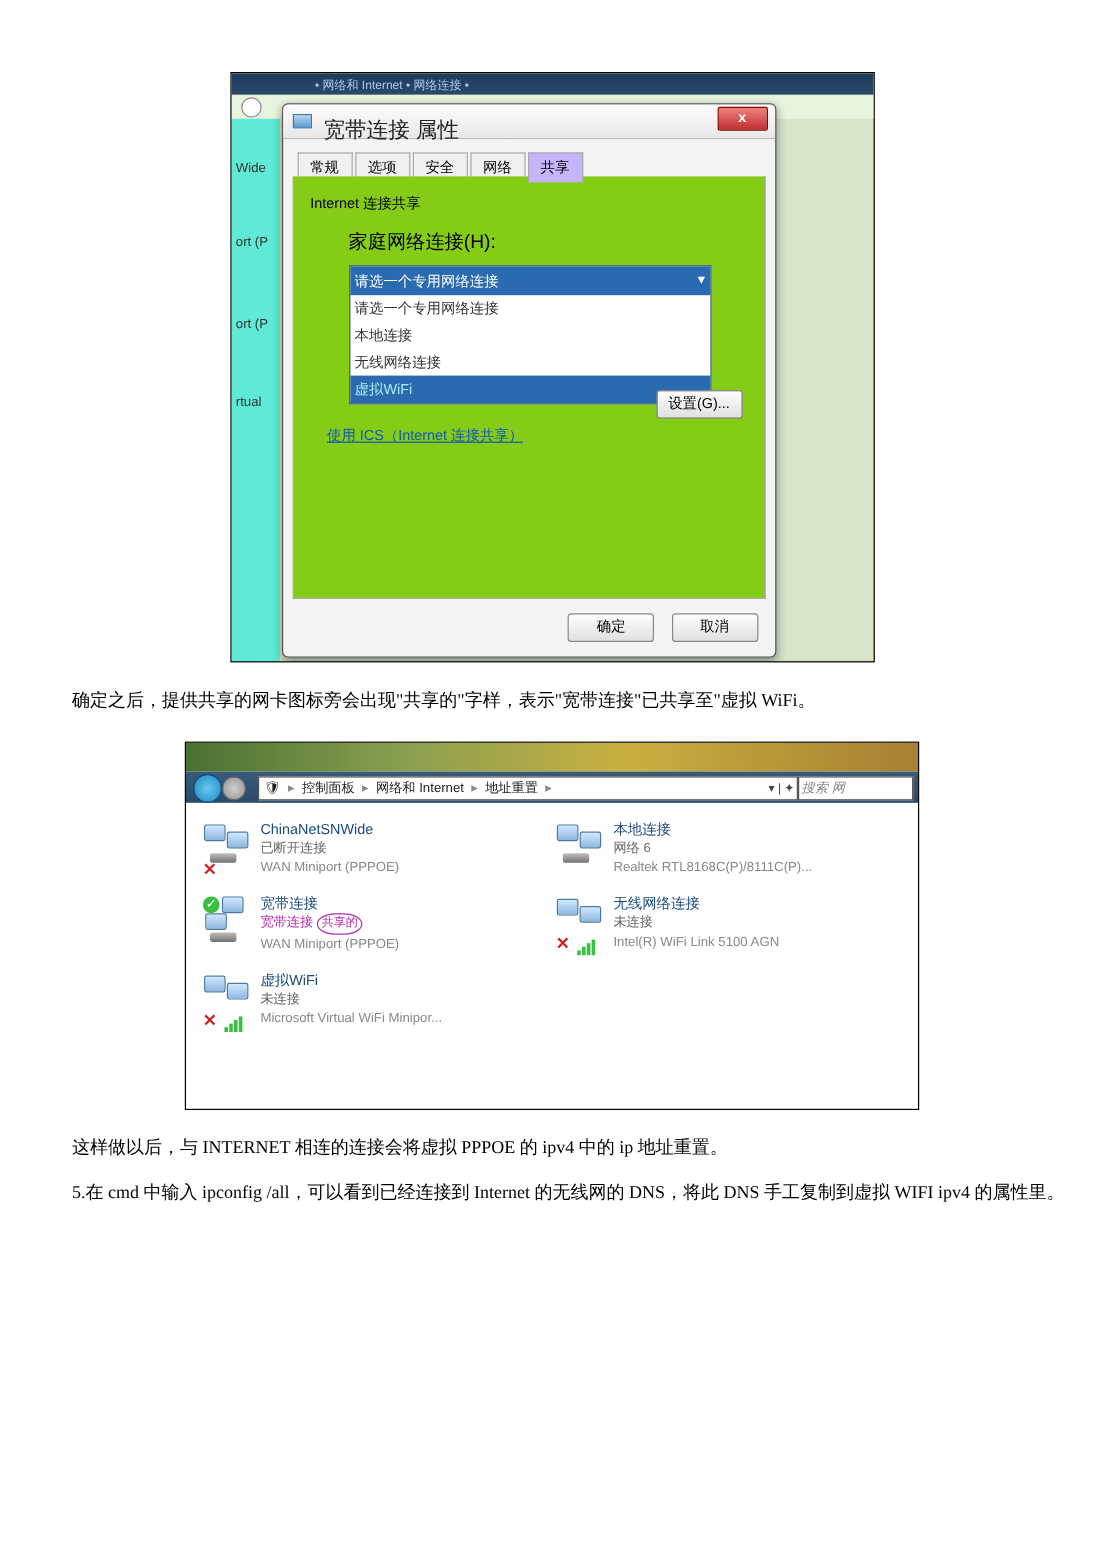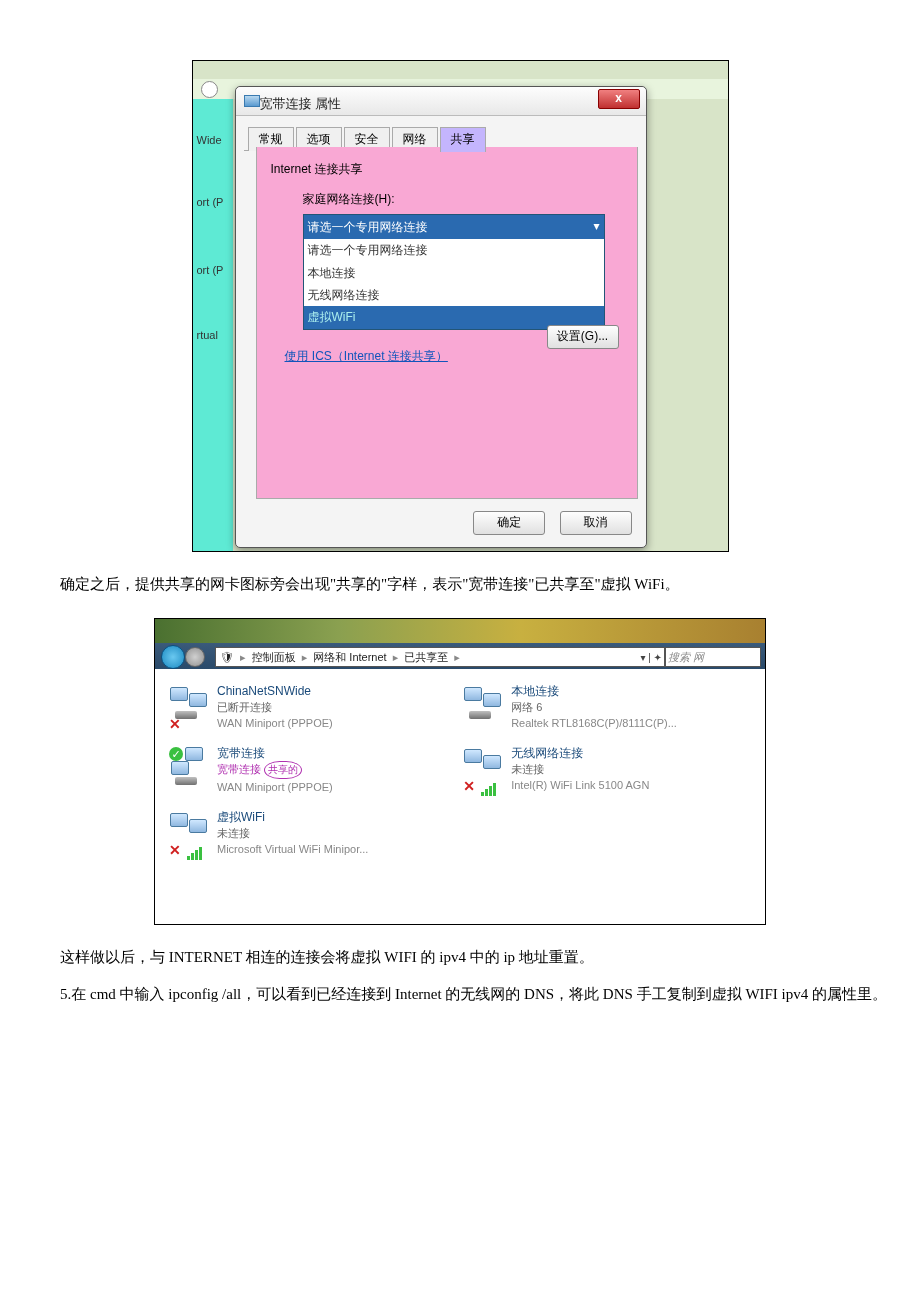--- a/index.html
+++ b/index.html
@@ -33,36 +33,36 @@
   .shot1 .dialog {
     position:absolute; left:42px; top:25px; width:410px; height:460px;
     background:#f4f4f4; border:1px solid #555; border-radius:5px;
     box-shadow:0 3px 8px rgba(0,0,0,0.4);
     font-family:"Microsoft YaHei","SimSun",sans-serif;
   }
   .shot1 .titlebar { height:28px; background:linear-gradient(#fdfdfd,#e8e8e8);
     border-bottom:1px solid #bbb; border-radius:5px 5px 0 0; position:relative;}
   .shot1 .titlebar .icon { position:absolute; left:8px; top:8px; width:14px;height:10px;
     background:linear-gradient(#b8d8f0,#5a9ad0); border:1px solid #3a7ab0;}
-  .shot1 .titlebar .txt { position:absolute; left:24px; top:6px; font-size:13px; color:#222;}
+  .shot1 .titlebar .txt { position:absolute; left:34px; top:6px; font-size:18px; color:#222;}
   .shot1 .closebtn { position:absolute; right:6px; top:2px; width:40px; height:18px;
     background:linear-gradient(#f08080,#c03030); border:1px solid #800; border-radius:2px;
     color:#fff; font-weight:bold; font-family:Arial; text-align:center; font-size:12px; line-height:16px;}
   .shot1 .tabs { height:26px; margin:8px 8px 0 8px; border-bottom:1px solid #aaa; position:relative;}
   .shot1 .tab { position:absolute; top:3px; height:23px; line-height:22px; font-size:12px;
     padding:0 10px; border:1px solid #aaa; background:#f0f0f0; border-bottom:none;}
   .shot1 .tab.active { background:#c4b5fd; height:24px; z-index:2;}
   .shot1 .pane { position:absolute; left:8px; right:8px; top:60px; bottom:48px;
-    background:#f9a8d4; border:1px solid #aaa; border-top:none; padding:12px 14px;margin-left:12px;}
+    background:#84cc16; border:1px solid #aaa; border-top:none; padding:12px 14px;}
   .shot1 .group-lbl { font-size:12px; margin-bottom:10px;}
   .shot1 .chk-row { font-size:12px; margin:4px 0 4px 18px; position:relative;}
   .shot1 .chk { display:inline-block; width:12px; height:12px; border:1px solid #666;
     background:#fff; vertical-align:top; margin-right:5px; margin-top:1px; position:relative;}
   .shot1 .chk.checked::after { content:"✓"; position:absolute; left:0; top:-3px; font-size:12px; color:#2a5;}
-  .shot1 .home-lbl { font-size:12px; margin:8px 0 4px 32px;}
+  .shot1 .home-lbl { font-size:16px; margin:8px 0 4px 32px;}
   .shot1 .dropdown { margin-left:32px; width:300px; border:1px solid #257; background:#fff; }
   .shot1 .dropdown .sel { background:#2a6ab0; color:#fff; font-size:12px; padding:2px 4px; position:relative;}
   .shot1 .dropdown .sel::after { content:"▾"; position:absolute; right:4px; top:1px; color:#fff;}
   .shot1 .dropdown .opt { font-size:12px; padding:1px 4px; color:#333;}
   .shot1 .dropdown .opt.hl { background:#2a6ab0; color:#aee;}
   .shot1 .chk-row2 { font-size:12px; margin:2px 0 4px 18px; }
   .shot1 .link { color:#1155bb; text-decoration:underline; font-size:12px; margin-left:14px; display:inline-block; margin-top:16px;}
   .btn { display:inline-block; min-width:70px; height:22px; line-height:21px;
     font-size:12px; text-align:center; border:1px solid #888;
     background:linear-gradient(#fefefe,#e0e0e0); border-radius:3px;}
@@ -109,20 +109,23 @@
   .ic .bars { position:absolute; left:20px; top:24px;}
   .ic .bars span { display:inline-block; width:3px; background:#3ac040; margin-right:1px; vertical-align:bottom;}
 
   p.body { text-indent:2em; margin:12px 0; }
 </style>
 </head>
 <body>
 
 <div class="figure">
   <div class="screenshot shot1">
+    <div class="bg-top">
+        <span class="lbl">• 网络和 Internet • 网络连接 •</span>
+      </div>
     <div class="bg-nav">
         <div class="arrow"></div>
       </div>
     <div class="bg-side">
       <div class="s" style="top:30px">Wide</div>
       <div class="s" style="top:92px">ort (P</div>
       <div class="s" style="top:160px">ort (P</div>
       <div class="s" style="top:225px">rtual</div>
     </div>
     <div class="dialog">
@@ -167,21 +170,21 @@
     <div class="addr">
       <div class="back"></div>
       <div class="fwd"></div>
       <div class="path">
         <span>🛡</span>
         <span class="sep">▸</span>
         <span>控制面板</span>
         <span class="sep">▸</span>
         <span>网络和 Internet</span>
         <span class="sep">▸</span>
-        <span>已共享至</span>
+        <span>地址重置</span>
         <span class="sep">▸</span>
         <span class="end">▾ | ✦</span>
       </div>
       <div class="srch">搜索 网</div>
     </div>
     <div class="icons-area">
       <div class="conn">
         <div class="ic">
           <div class="mon a"></div>
             <div class="mon b"></div>
@@ -245,14 +248,14 @@
         <div class="txt">
           <div class="name">虚拟WiFi</div>
           <div class="sub1">未连接</div>
           <div class="sub2">Microsoft Virtual WiFi Minipor...</div>
         </div>
       </div>
     </div>
   </div>
 </div>
 
-<p class="body">这样做以后，与 INTERNET 相连的连接会将虚拟 WIFI 的 ipv4 中的 ip 地址重置。</p>
+<p class="body">这样做以后，与 INTERNET 相连的连接会将虚拟 PPPOE 的 ipv4 中的 ip 地址重置。</p>
 <p class="body" style="text-indent:2em">5.在 cmd 中输入 ipconfig /all，可以看到已经连接到 Internet 的无线网的 DNS，将此 DNS 手工复制到虚拟 WIFI ipv4 的属性里。</p>
 
 </body></html>

